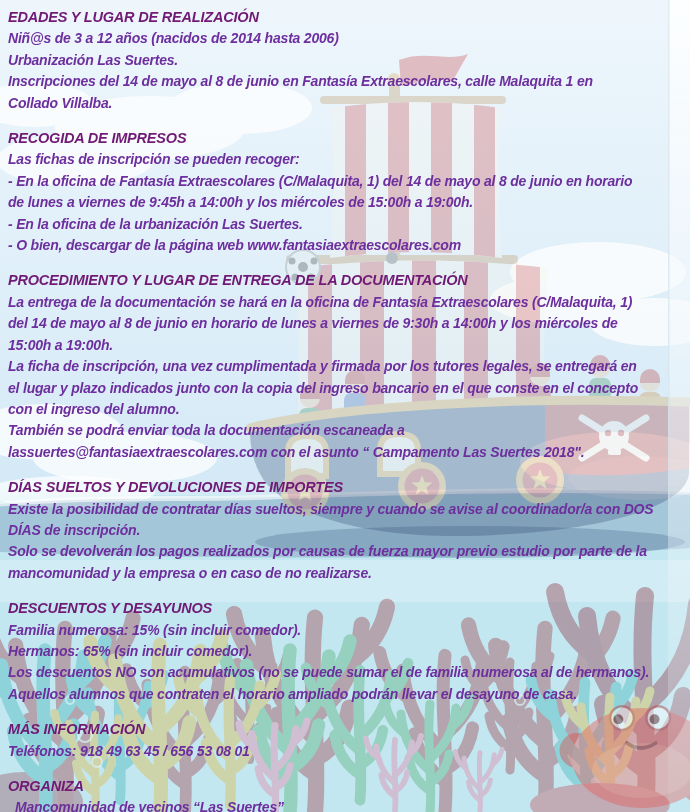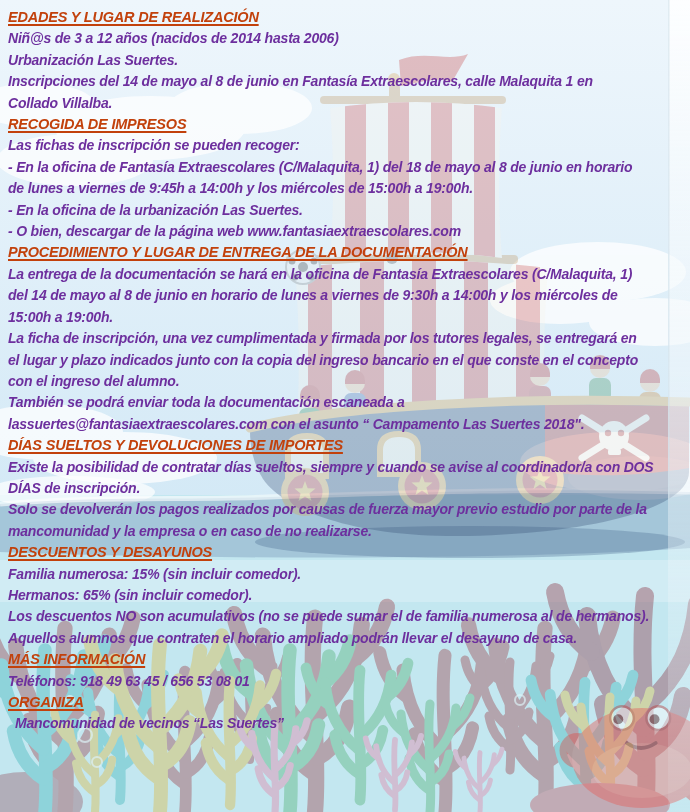--- a/index.html
+++ b/index.html
@@ -9,24 +9,24 @@
   }
   .flyer{position:absolute;inset:0;width:690px;height:812px}
   svg.bg{position:absolute;left:0;top:0;z-index:0;display:block}
   .content{
     position:absolute;left:0;top:0;width:690px;height:812px;z-index:2;
     box-sizing:border-box;padding:7px 0 0 8px;
     font-style:italic;font-weight:bold;
     color:#6d2f9e;font-size:14px;letter-spacing:-0.2px;line-height:21.4px;
   }
   section{margin:0;padding:0}
-  section + section{}
+  section + section{margin-top:14px}
   .heading{
-    color:#c2410c;font-size:14.5px;
-    text-decoration:underline;text-decoration-thickness:1.5px;text-underline-offset:2px;
+    color:#701a75;font-size:14.5px;
+    text-decoration-thickness:1.5px;text-underline-offset:2px;
     white-space:nowrap;
   }
   .line{white-space:nowrap}
   section.indent .line{padding-left:7px}
 </style>
 </head>
 <body>
 
 <div class="flyer">
 
@@ -220,21 +220,21 @@
       <section>
         <div class="heading">EDADES Y LUGAR DE REALIZACIÓN</div>
         <div class="line">Niñ@s de 3 a 12 años (nacidos de 2014 hasta 2006)</div>
         <div class="line">Urbanización Las Suertes.</div>
         <div class="line">Inscripciones del 14 de mayo al 8 de junio en Fantasía Extraescolares, calle Malaquita 1 en</div>
         <div class="line">Collado Villalba.</div>
       </section>
       <section>
         <div class="heading">RECOGIDA DE IMPRESOS</div>
         <div class="line">Las fichas de inscripción se pueden recoger:</div>
-        <div class="line">- En la oficina de Fantasía Extraescolares (C/Malaquita, 1) del 18 de mayo al 8 de junio en horario</div>
+        <div class="line">- En la oficina de Fantasía Extraescolares (C/Malaquita, 1) del 14 de mayo al 8 de junio en horario</div>
         <div class="line">de lunes a viernes de 9:45h a 14:00h y los miércoles de 15:00h a 19:00h.</div>
         <div class="line">- En la oficina de la urbanización Las Suertes.</div>
         <div class="line">- O bien, descargar de la página web www.fantasiaextraescolares.com</div>
       </section>
       <section>
         <div class="heading">PROCEDIMIENTO Y LUGAR DE ENTREGA DE LA DOCUMENTACIÓN</div>
         <div class="line">La entrega de la documentación se hará en la oficina de Fantasía Extraescolares (C/Malaquita, 1)</div>
         <div class="line">del 14 de mayo al 8 de junio en horario de lunes a viernes de 9:30h a 14:00h y los miércoles de</div>
         <div class="line">15:00h a 19:00h.</div>
         <div class="line">La ficha de inscripción, una vez cumplimentada y firmada por los tutores legales, se entregará en</div>

